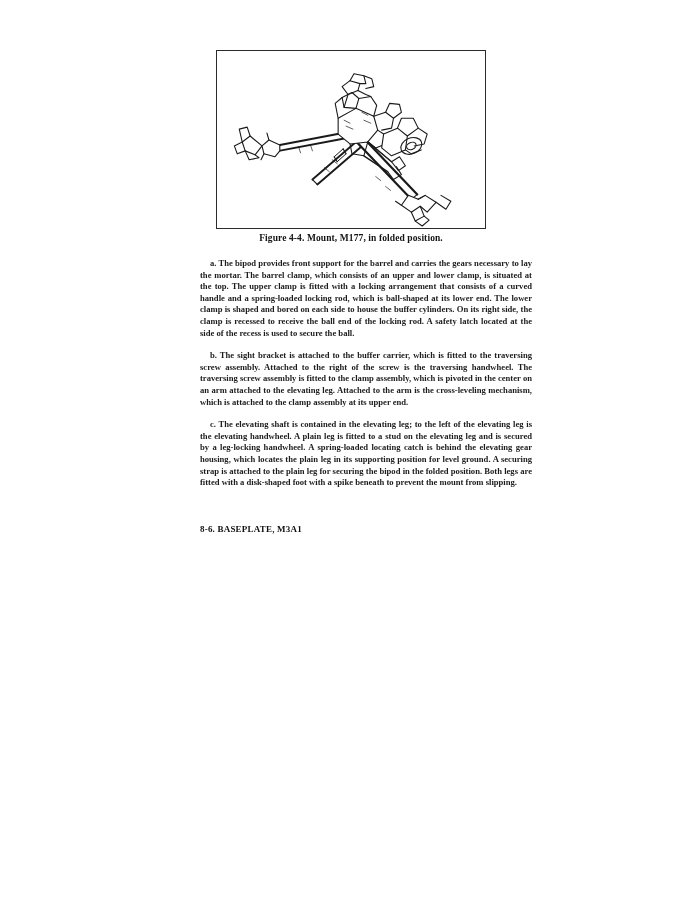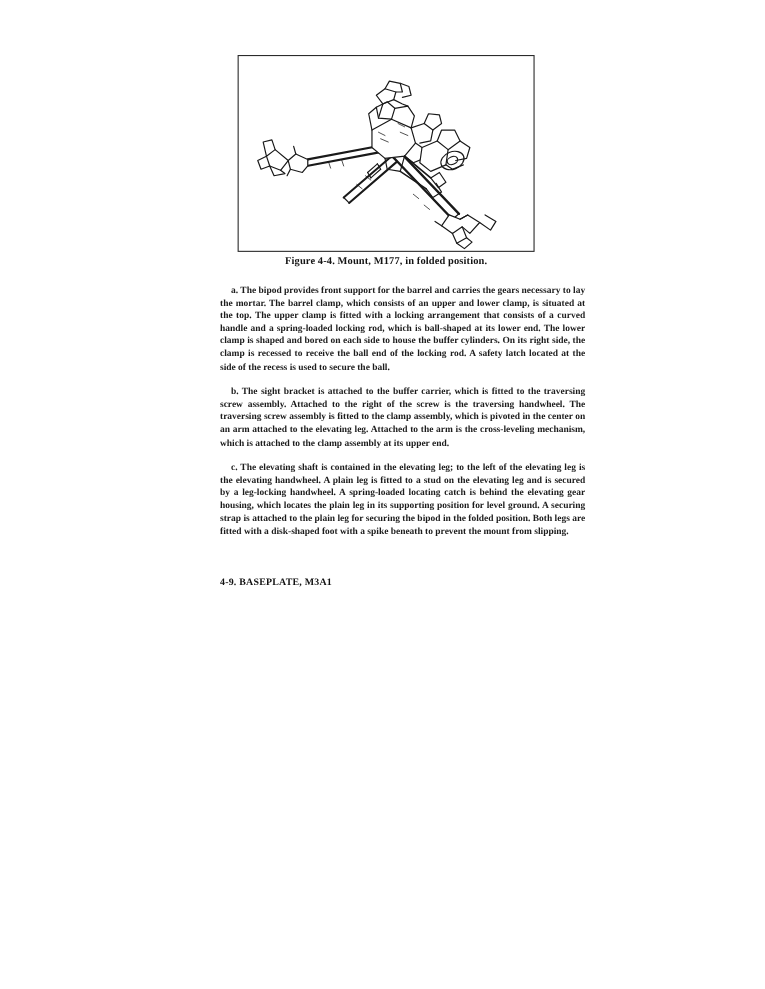--- a/index.html
+++ b/index.html
@@ -173,15 +173,15 @@
   </div>
 
   <div class="figure-caption">Figure 4-4. Mount, M177, in folded position.</div>
 
   <div class="body-col">
     <p class="para">a. The bipod provides front support for the barrel and carries the gears necessary to lay the mortar. The barrel clamp, which consists of an upper and lower clamp, is situated at the top. The upper clamp is fitted with a locking arrangement that consists of a curved handle and a spring-loaded locking rod, which is ball-shaped at its lower end. The lower clamp is shaped and bored on each side to house the buffer cylinders. On its right side, the clamp is recessed to receive the ball end of the locking rod. A safety latch located at the side of the recess is used to secure the ball.</p>
     <p class="para">b. The sight bracket is attached to the buffer carrier, which is fitted to the traversing screw assembly. Attached to the right of the screw is the traversing handwheel. The traversing screw assembly is fitted to the clamp assembly, which is pivoted in the center on an arm attached to the elevating leg. Attached to the arm is the cross-leveling mechanism, which is attached to the clamp assembly at its upper end.</p>
     <p class="para">c. The elevating shaft is contained in the elevating leg; to the left of the elevating leg is the elevating handwheel. A plain leg is fitted to a stud on the elevating leg and is secured by a leg-locking handwheel. A spring-loaded locating catch is behind the elevating gear housing, which locates the plain leg in its supporting position for level ground. A securing strap is attached to the plain leg for securing the bipod in the folded position. Both legs are fitted with a disk-shaped foot with a spike beneath to prevent the mount from slipping.</p>
   </div>
 
-  <div class="section-head">4-9. BASEPLATE, M3A1</div>
+  <div class="section-head">8-6. BASEPLATE, M3A1</div>
 
 </div>
 
 </body></html>

